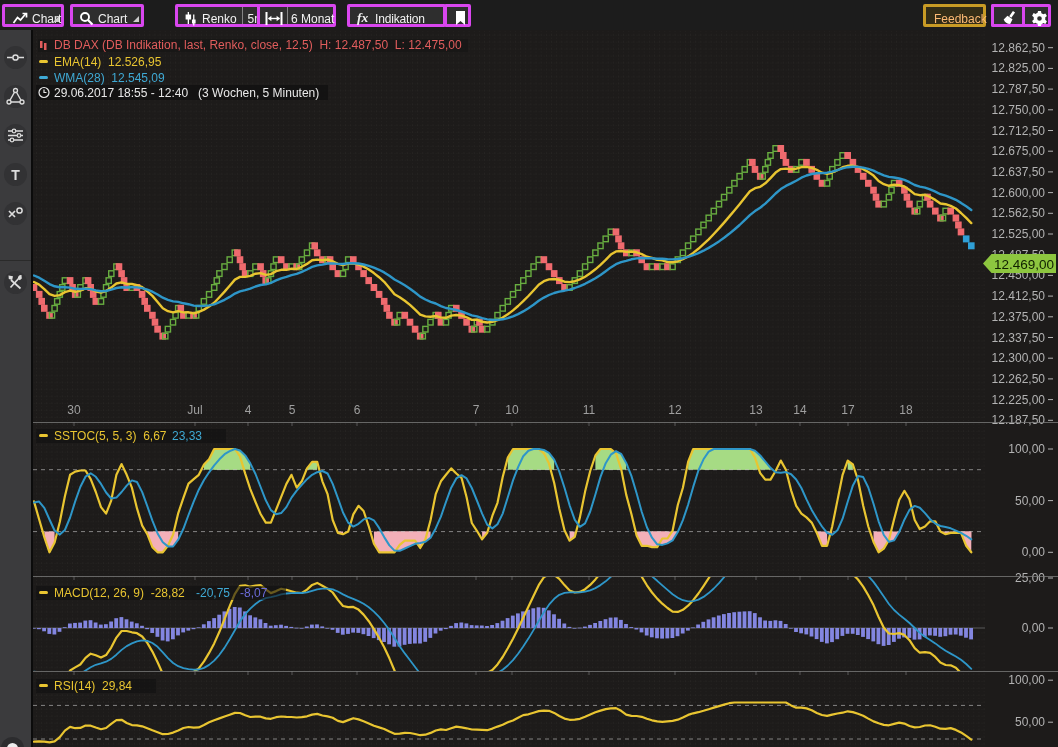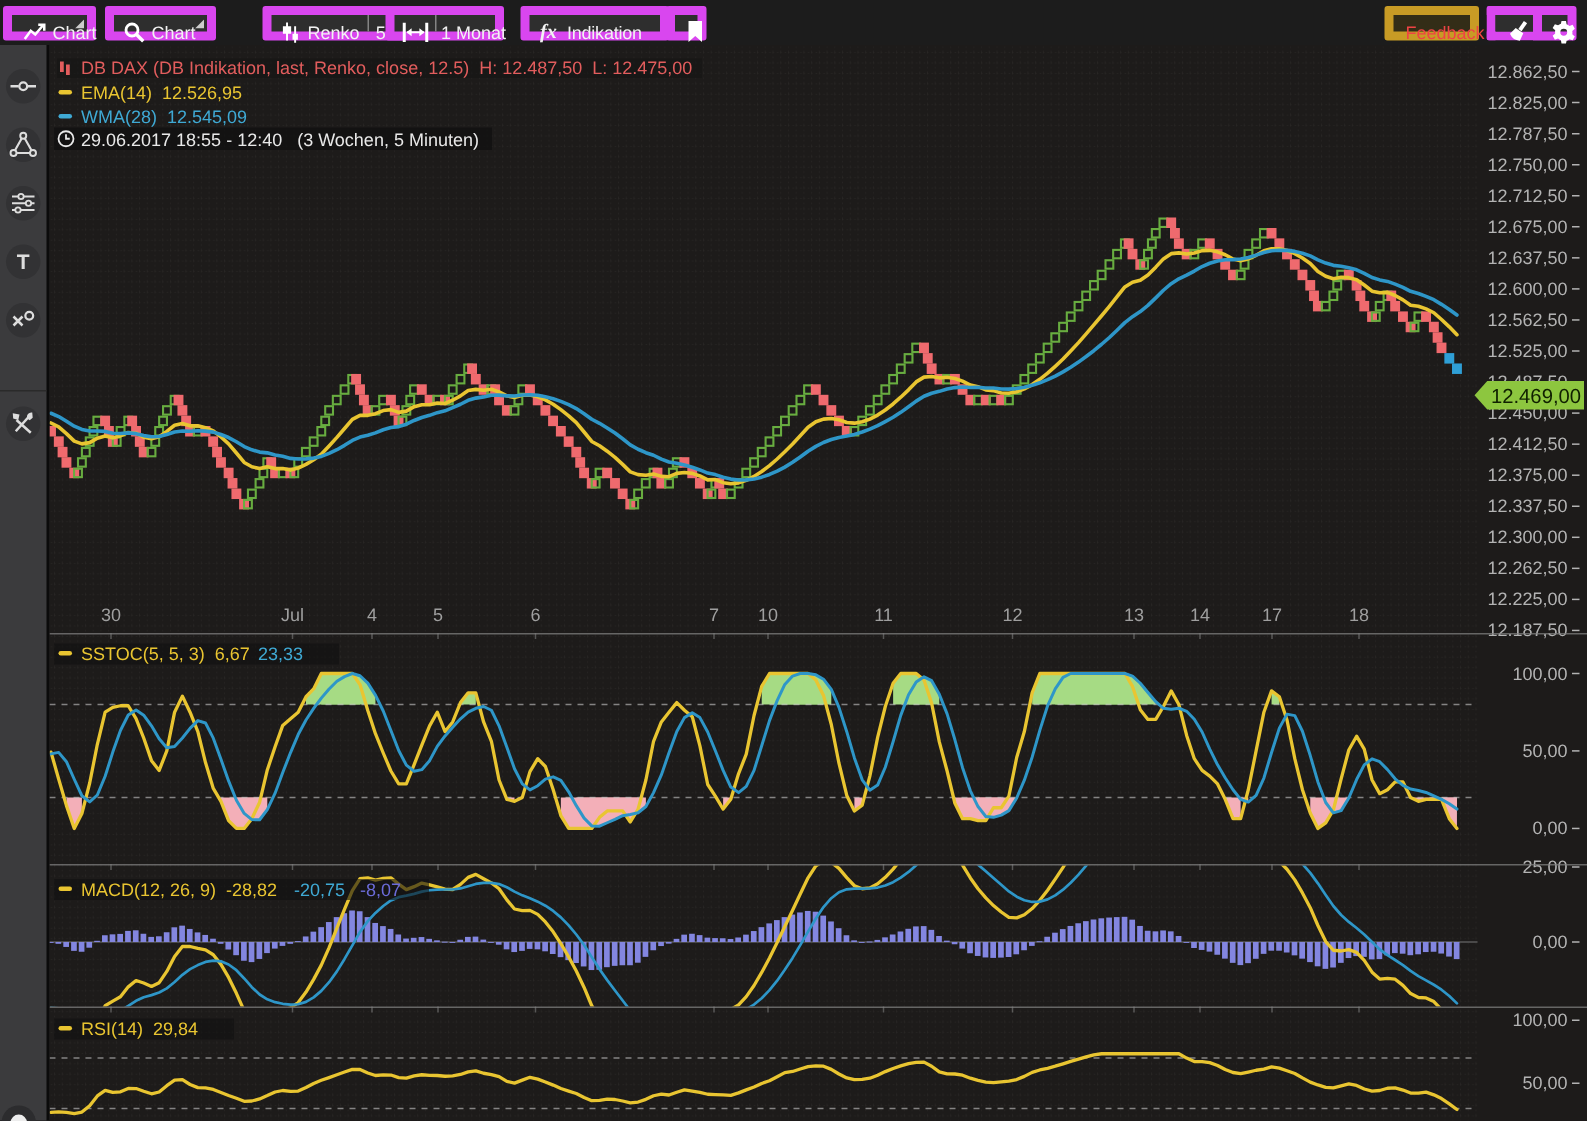--- a/index.html
+++ b/index.html
@@ -1,19 +1,19 @@
 <!DOCTYPE html>
 <html><head><meta charset="utf-8"><style>
 * { margin:0; padding:0; box-sizing:border-box; }
 html,body { width:1058px; height:747px; background:#1d1b1a; overflow:hidden;
   font-family:"Liberation Sans", sans-serif; }
 #toolbar { position:absolute; left:0; top:0; width:1058px; height:30px;
   background:#1c1c1c; }
 .btn { position:absolute; top:4px; height:23px; background:#2e2e2e;
-  border:6px solid #d946ef; border-radius:2px; color:#f2f2f2; font-size:12px;
+  border:3px solid #d946ef; border-radius:2px; color:#f2f2f2; font-size:12px;
   white-space:nowrap; }
 .btn span { position:absolute; top:4.5px; }
 .btn svg { position:absolute; }
 .vsep { position:absolute; top:0; bottom:0; width:0; border-left:1px solid #848484; }
 #sidebar { position:absolute; left:0; top:30px; width:33px; height:717px;
   background:#3b3b3d; border-right:2px solid #0b0b0b; box-sizing:border-box; }
 .cbtn { position:absolute; left:4px; width:23px; height:23px; border-radius:50%;
   background:#323234; }
 .cbtn svg { position:absolute; left:0; top:0; }
 </style></head>
@@ -52,34 +52,34 @@
     <span style="left:69.5px">5min</span>
     <div class="vsep" style="left:64px"></div>
   </div>
   <div class="btn" style="left:257px; width:79px;">
     <svg style="left:5px;top:5px" width="18" height="13" viewBox="0 0 18 13">
         <path d="M1.5 0 V13 M16.5 0 V13" stroke="#fff" stroke-width="2"></path>
         <path d="M3.5 6.5 H14.5" stroke="#fff" stroke-width="1.4"></path>
         <path d="M3 6.5 l3.4 -2.7 v5.4 Z" fill="#fff"></path>
         <path d="M15 6.5 l-3.4 -2.7 v5.4 Z" fill="#fff"></path>
       </svg>
-    <span style="left:31px">1 Monat</span>
+    <span style="left:31px">6 Monat</span>
     <div class="vsep" style="left:27px"></div>
   </div>
   <div class="btn" style="left:347px; width:99px;">
     <span style="left:7px; font-style:italic; font-weight:bold; font-size:13.5px; font-family:'Liberation Serif',serif; top:3px;">fx</span>
     <span style="left:25px; letter-spacing:-0.15px">Indikation</span>
   </div>
   <div class="btn" style="left:444px; width:27px;">
     <svg style="left:8px;top:4px" width="11" height="15" viewBox="0 0 11 15">
         <path d="M1 0 H10 V14 L5.5 10 L1 14 Z" fill="#fff"></path>
       </svg>
   </div>
   <div class="btn" style="left:923px; width:63px; border-color:#c89b25; background:#332d17;">
-      <span style="left:8px; color:#ef4444;">Feedback</span>
+      <span style="left:8px; color:#fdba74;">Feedback</span>
     </div>
   <div class="btn" style="left:991px; width:31px; border-right:none; border-top-right-radius:0; border-bottom-right-radius:0;">
     <svg style="left:7px;top:3px" width="17" height="17" viewBox="0 0 17 17">
         <g transform="rotate(35 8 8)">
           <rect x="7.2" y="0" width="2.6" height="6.5" fill="#fff"></rect>
           <path d="M5.4 7 h6.2 l0.9 5.3 q-4 2.6 -8 0 Z" fill="#fff"></path>
         </g>
       </svg>
   </div>
   <div class="btn" style="left:1022px; width:29px; border-top-left-radius:0; border-bottom-left-radius:0;">

